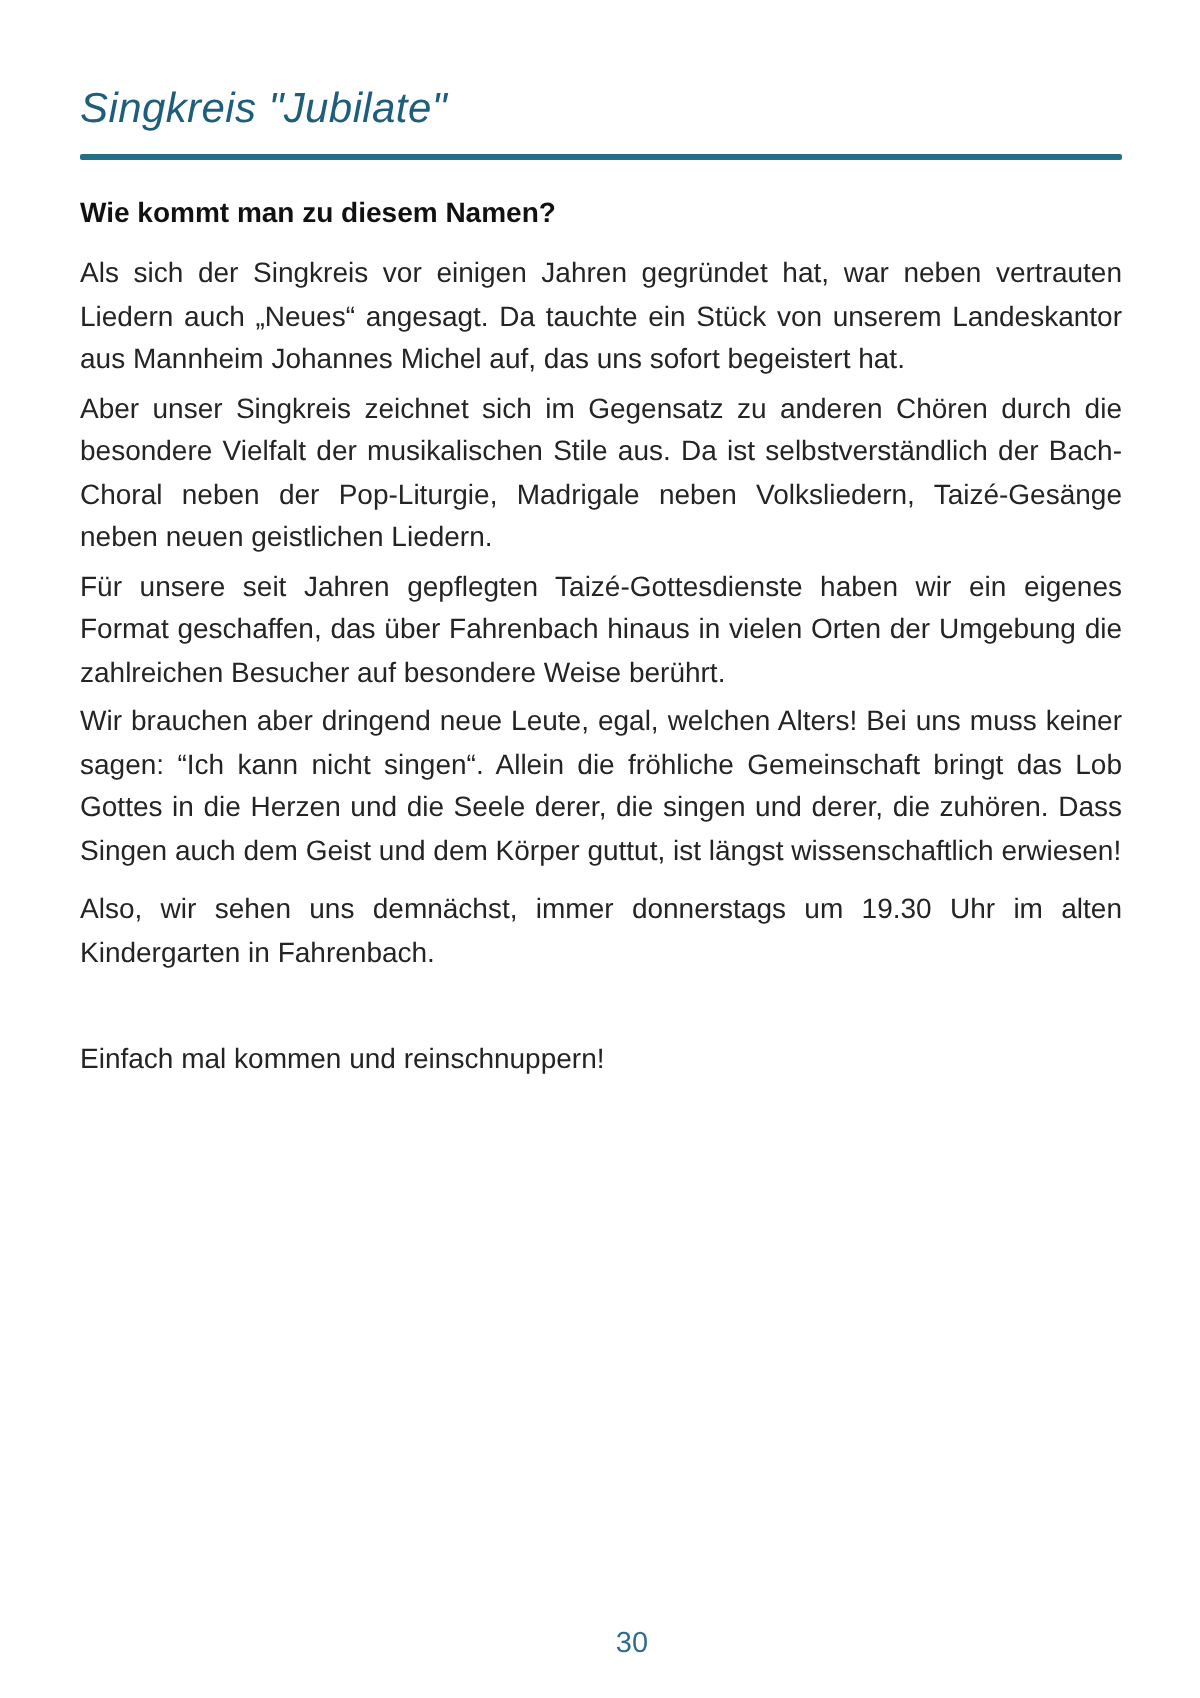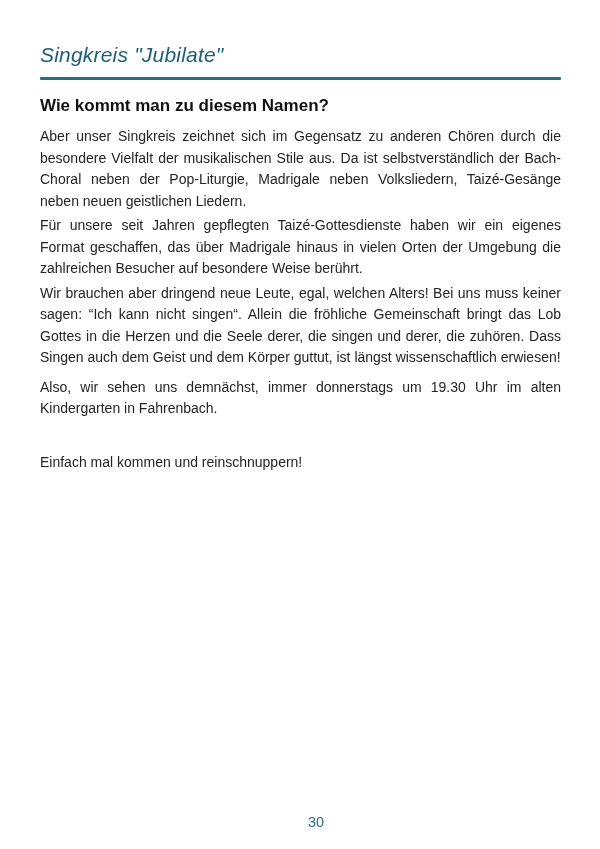--- a/index.html
+++ b/index.html
@@ -30,21 +30,21 @@
   .rule{
     margin-top:9px;
     height:3px;
     width:100%;
     background:var(--color-divider,#256f85);
     border-radius:1px;
   }
   .heading{
     margin-top:16px;
     margin-bottom:10px;
-    font-size:17px;
+    font-size:14px;
     line-height:20px;
     font-weight:700;
     color:#111111;
   }
   .para{
     font-size:14px;
     line-height:21.5px;
     text-align:justify;
     color:var(--color-body-text,#242424);
     margin-bottom:3px;
@@ -67,25 +67,26 @@
 <body>
 
 <div class="page">
 
   <h1 class="title">Singkreis "Jubilate"</h1>
 
   <div class="rule"></div>
 
   <h2 class="heading">Wie kommt man zu diesem Namen?</h2>
 
+  <p class="para">Als sich der Singkreis vor einigen Jahren gegründet hat, war neben vertrauten Liedern auch „Neues“ angesagt. Da tauchte ein Stück von unserem Landeskantor aus Mannheim Johannes Michel auf, das uns sofort begeistert hat.</p>
 
 
   <p class="para">Aber unser Singkreis zeichnet sich im Gegensatz zu anderen Chören durch die besondere Vielfalt der musikalischen Stile aus. Da ist selbstverständlich der Bach-Choral neben der Pop-Liturgie, Madrigale neben Volksliedern, Taizé-Gesänge neben neuen geistlichen Liedern.</p>
 
-  <p class="para">Für unsere seit Jahren gepflegten Taizé-Gottesdienste haben wir ein eigenes Format geschaffen, das über Madrigale hinaus in vielen Orten der Umgebung die zahlreichen Besucher auf besondere Weise berührt.</p>
+  <p class="para">Für unsere seit Jahren gepflegten Taizé-Gottesdienste haben wir ein eigenes Format geschaffen, das über Fahrenbach hinaus in vielen Orten der Umgebung die zahlreichen Besucher auf besondere Weise berührt.</p>
 
   <p class="para gap-after-md">Wir brauchen aber dringend neue Leute, egal, welchen Alters! Bei uns muss keiner sagen: “Ich kann nicht singen“. Allein die fröhliche Gemeinschaft bringt das Lob Gottes in die Herzen und die Seele derer, die singen und derer, die zuhören. Dass Singen auch dem Geist und dem Körper guttut, ist längst wissenschaftlich erwiesen!</p>
 
   <p class="para gap-after-lg">Also, wir sehen uns demnächst, immer donnerstags um 19.30 Uhr im alten Kindergarten in Fahrenbach.</p>
 
   <p class="para">Einfach mal kommen und reinschnuppern!</p>
 
   <div class="footer">
     <span class="page-number">30</span>
   </div>

